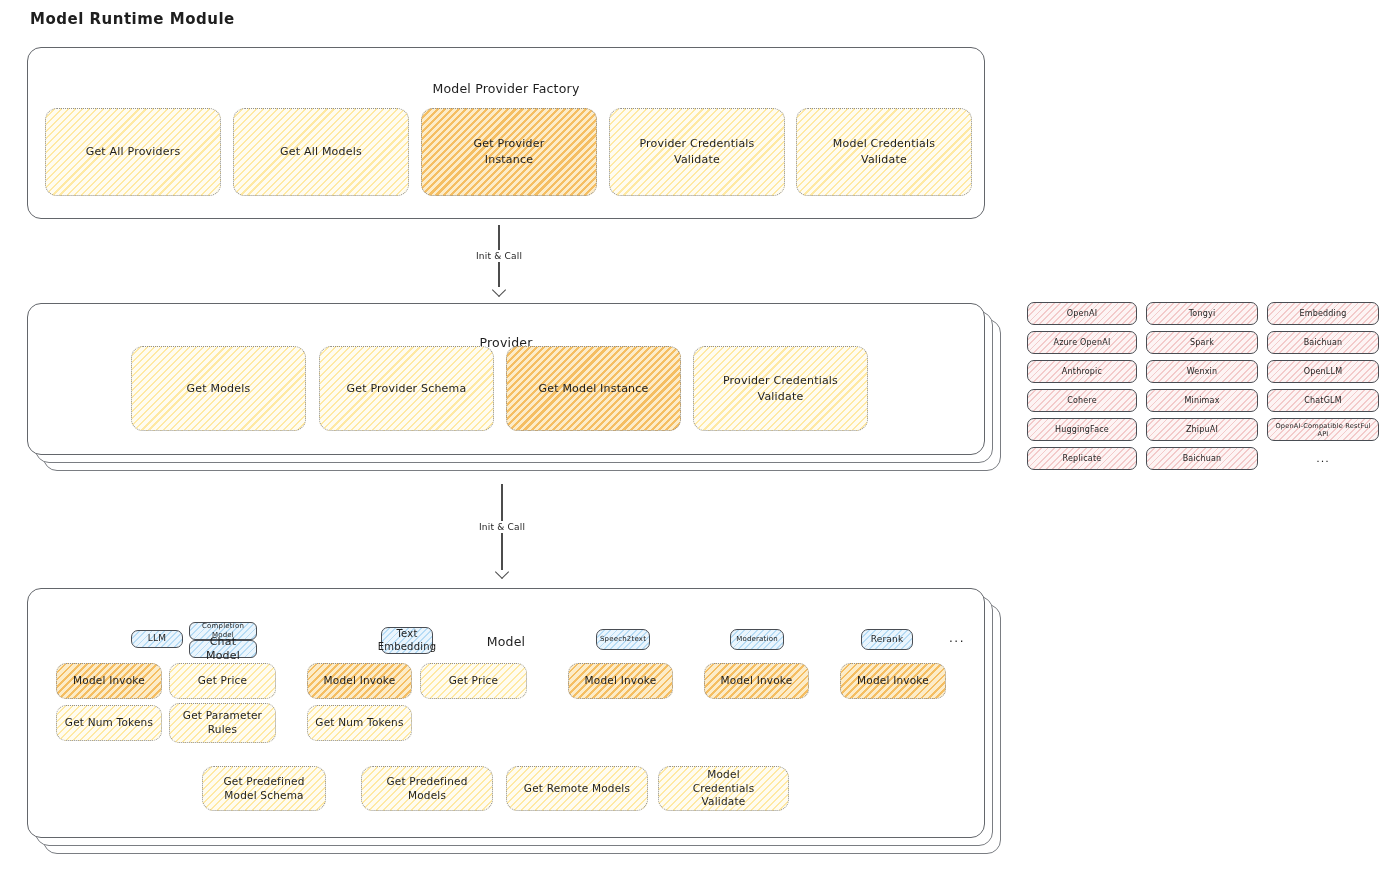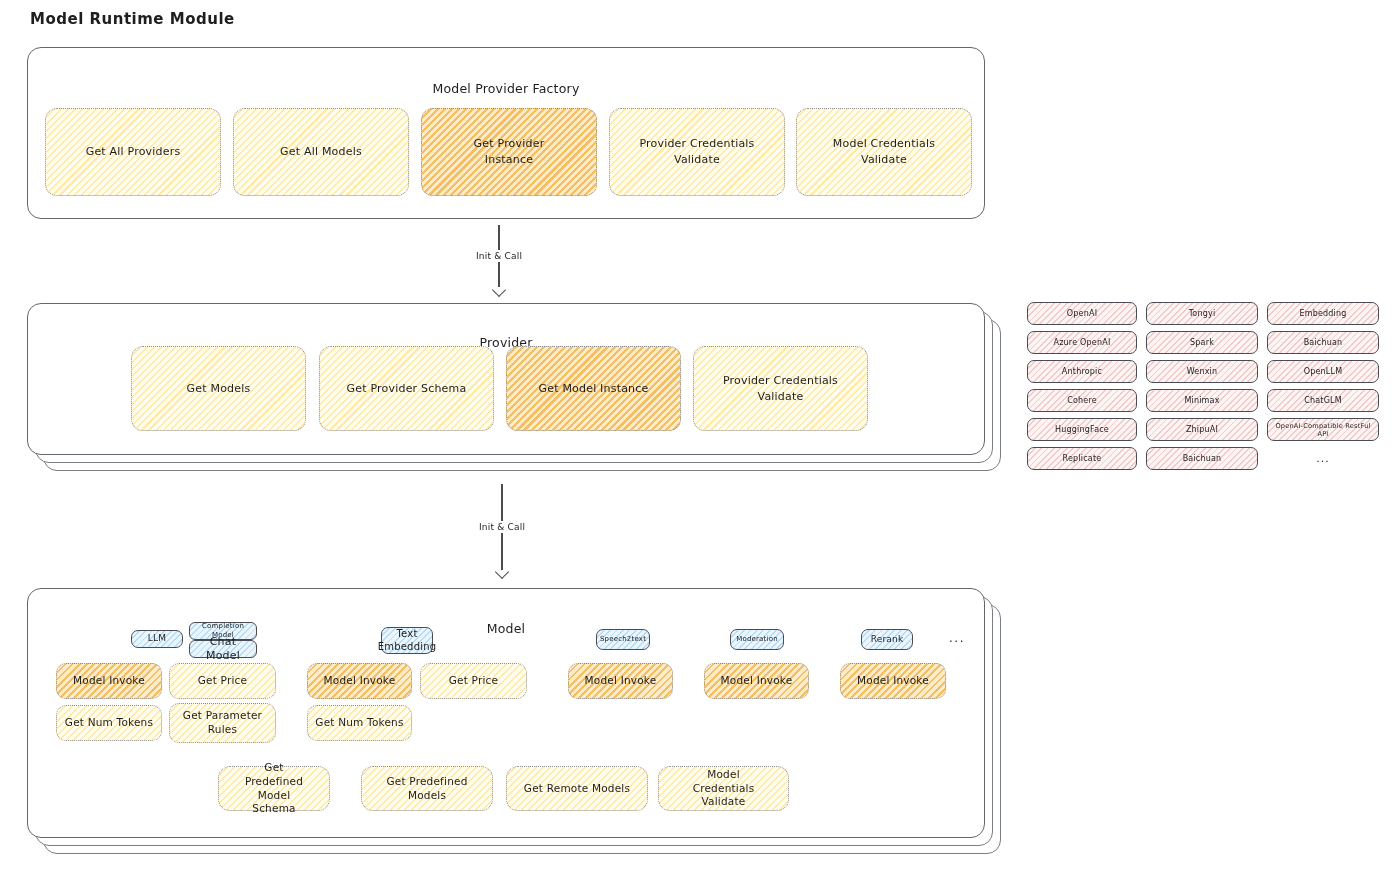--- a/index.html
+++ b/index.html
@@ -102,21 +102,21 @@
     <div class="gridmore">...</div>
   </div>
 
   <div class="aline" style="left:501px;top:484px;height:86px;"></div>
   <div class="ahead" style="left:497px;top:567px;"></div>
   <div class="alabel" style="left:474px;top:521px;">Init &amp; Call</div>
 
   <div class="stack" style="left:43px;top:604px;width:958px;height:250px;"></div>
   <div class="stack" style="left:35px;top:596px;width:958px;height:250px;"></div>
   <div class="bigbox" style="left:27px;top:588px;width:958px;height:250px;">
-    <div class="bigbox-title" style="top:15px;">Model</div>
+    <div class="bigbox-title" style="top:28px;">Model</div>
 
     <div class="tab big" style="left:103px;top:41px;width:52px;height:16px;">LLM</div>
     <div class="tab" style="left:161px;top:33px;width:68px;height:15px;border-radius:6px;font-size:7px;">Completion Model</div>
     <div class="tab" style="left:161px;top:51px;width:68px;height:15px;border-radius:6px;font-size:11px;">Chat Model</div>
     <div class="tab" style="left:353px;top:38px;width:52px;height:27px;font-size:10px;">Text Embedding</div>
     <div class="tab" style="left:568px;top:40px;width:54px;height:21px;font-size:7px;">Speech2text</div>
     <div class="tab" style="left:702px;top:40px;width:54px;height:21px;font-size:7px;">Moderation</div>
     <div class="tab big" style="left:833px;top:40px;width:52px;height:21px;">Rerank</div>
     <div class="dots" style="left:921px;top:42px;">...</div>
 
@@ -125,19 +125,19 @@
     <div class="mbtn hl" style="left:279px;top:74px;width:105px;height:36px;">Model Invoke</div>
     <div class="mbtn" style="left:392px;top:74px;width:107px;height:36px;">Get Price</div>
     <div class="mbtn hl" style="left:540px;top:74px;width:105px;height:36px;">Model Invoke</div>
     <div class="mbtn hl" style="left:676px;top:74px;width:105px;height:36px;">Model Invoke</div>
     <div class="mbtn hl" style="left:812px;top:74px;width:106px;height:36px;">Model Invoke</div>
 
     <div class="mbtn" style="left:28px;top:116px;width:106px;height:36px;">Get Num Tokens</div>
     <div class="mbtn" style="left:141px;top:114px;width:107px;height:40px;">Get Parameter Rules</div>
     <div class="mbtn" style="left:279px;top:116px;width:105px;height:36px;">Get Num Tokens</div>
 
-    <div class="mbtn lg" style="left:190px;top:177px;width:112px;height:45px;">Get Predefined Model Schema</div>
+    <div class="mbtn lg" style="left:174px;top:177px;width:124px;height:45px;">Get Predefined Model Schema</div>
     <div class="mbtn lg" style="left:333px;top:177px;width:132px;height:45px;">Get Predefined Models</div>
     <div class="mbtn lg" style="left:478px;top:177px;width:142px;height:45px;">Get Remote Models</div>
     <div class="mbtn lg" style="left:630px;top:177px;width:131px;height:45px;">Model Credentials Validate</div>
   </div>
 
 </div>
 
 </body></html>

